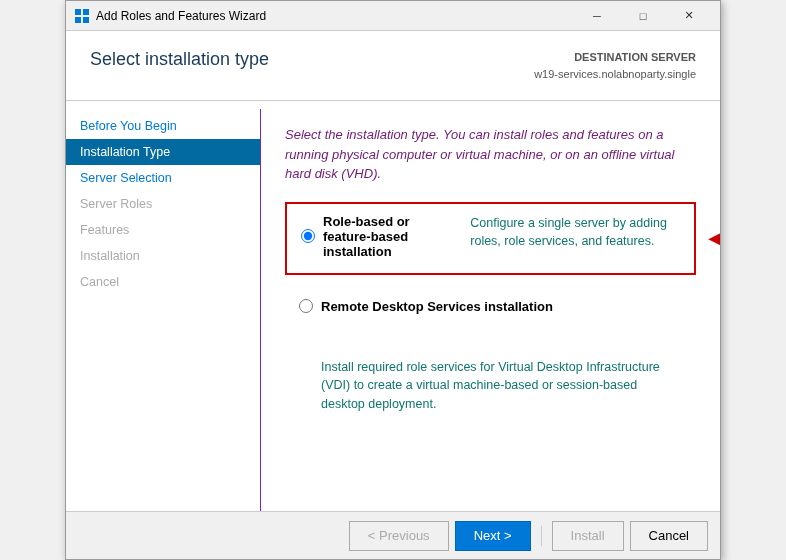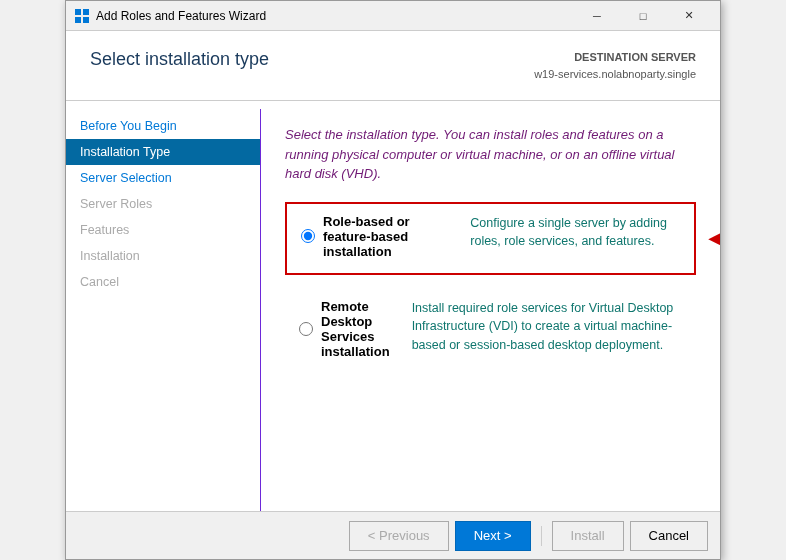--- a/index.html
+++ b/index.html
@@ -138,21 +138,22 @@
       padding: 10px 14px;
       margin-bottom: 14px;
       display: flex;
       flex-direction: row;
       position: relative;
     }
     .option-box-normal {
       padding: 10px 14px;
       margin-bottom: 14px;
       display: flex;
-      flex-direction: row;
+      flex-direction: column;
+      gap: 40px;
     }
     .radio-row {
       display: flex;
       align-items: center;
       gap: 8px;
       margin-bottom: 4px;
     }
     .radio-input {
       width: 14px;
       height: 14px;

